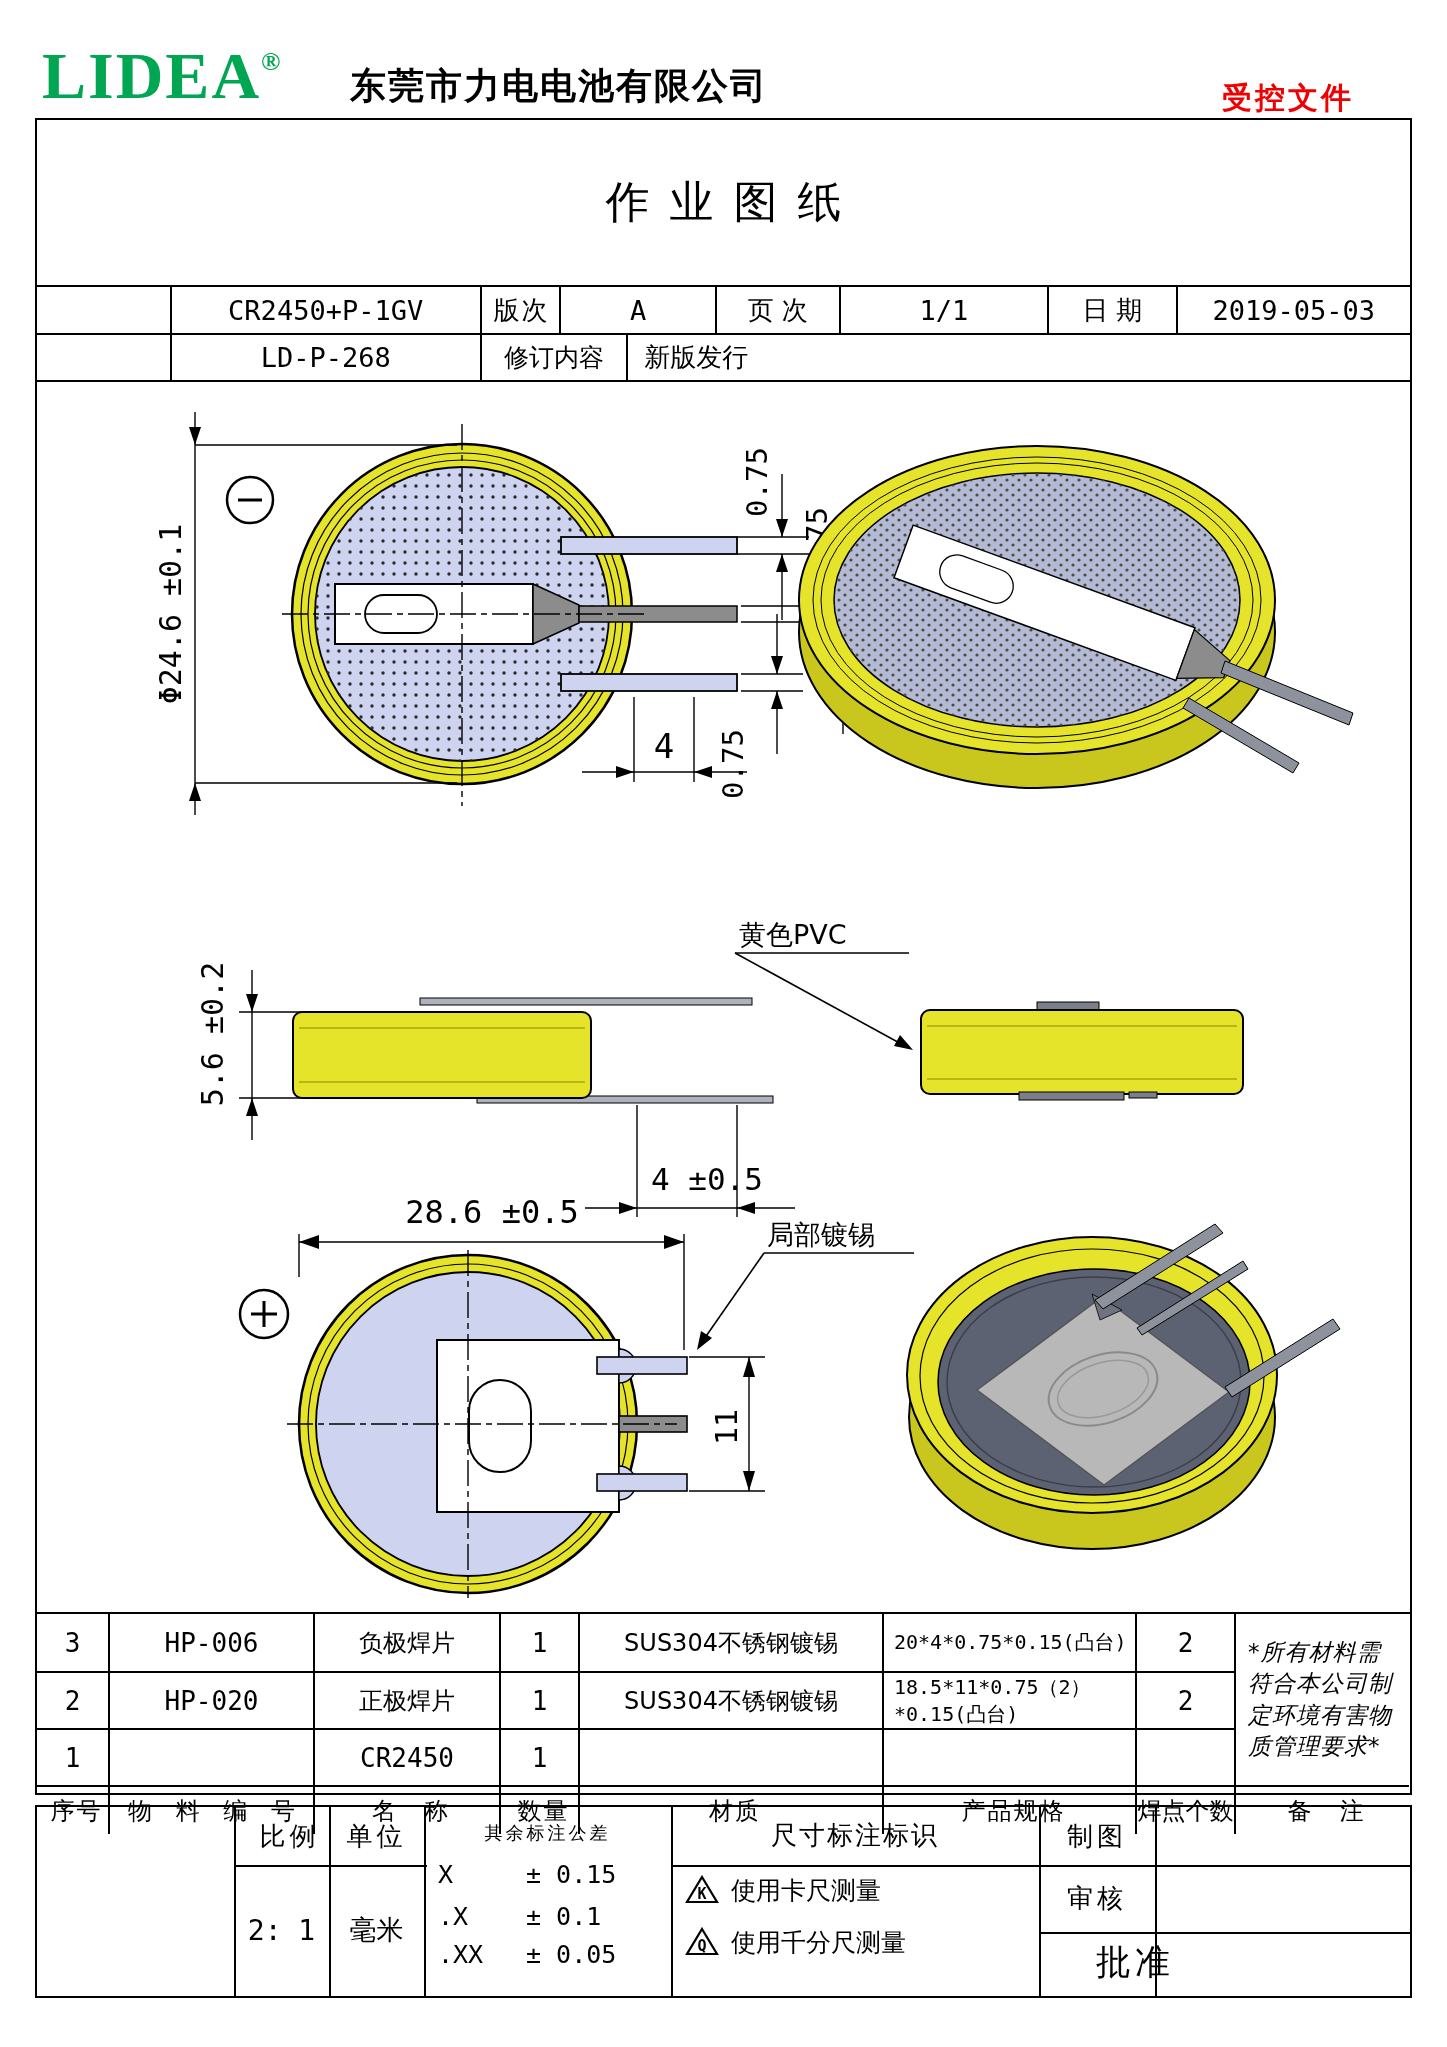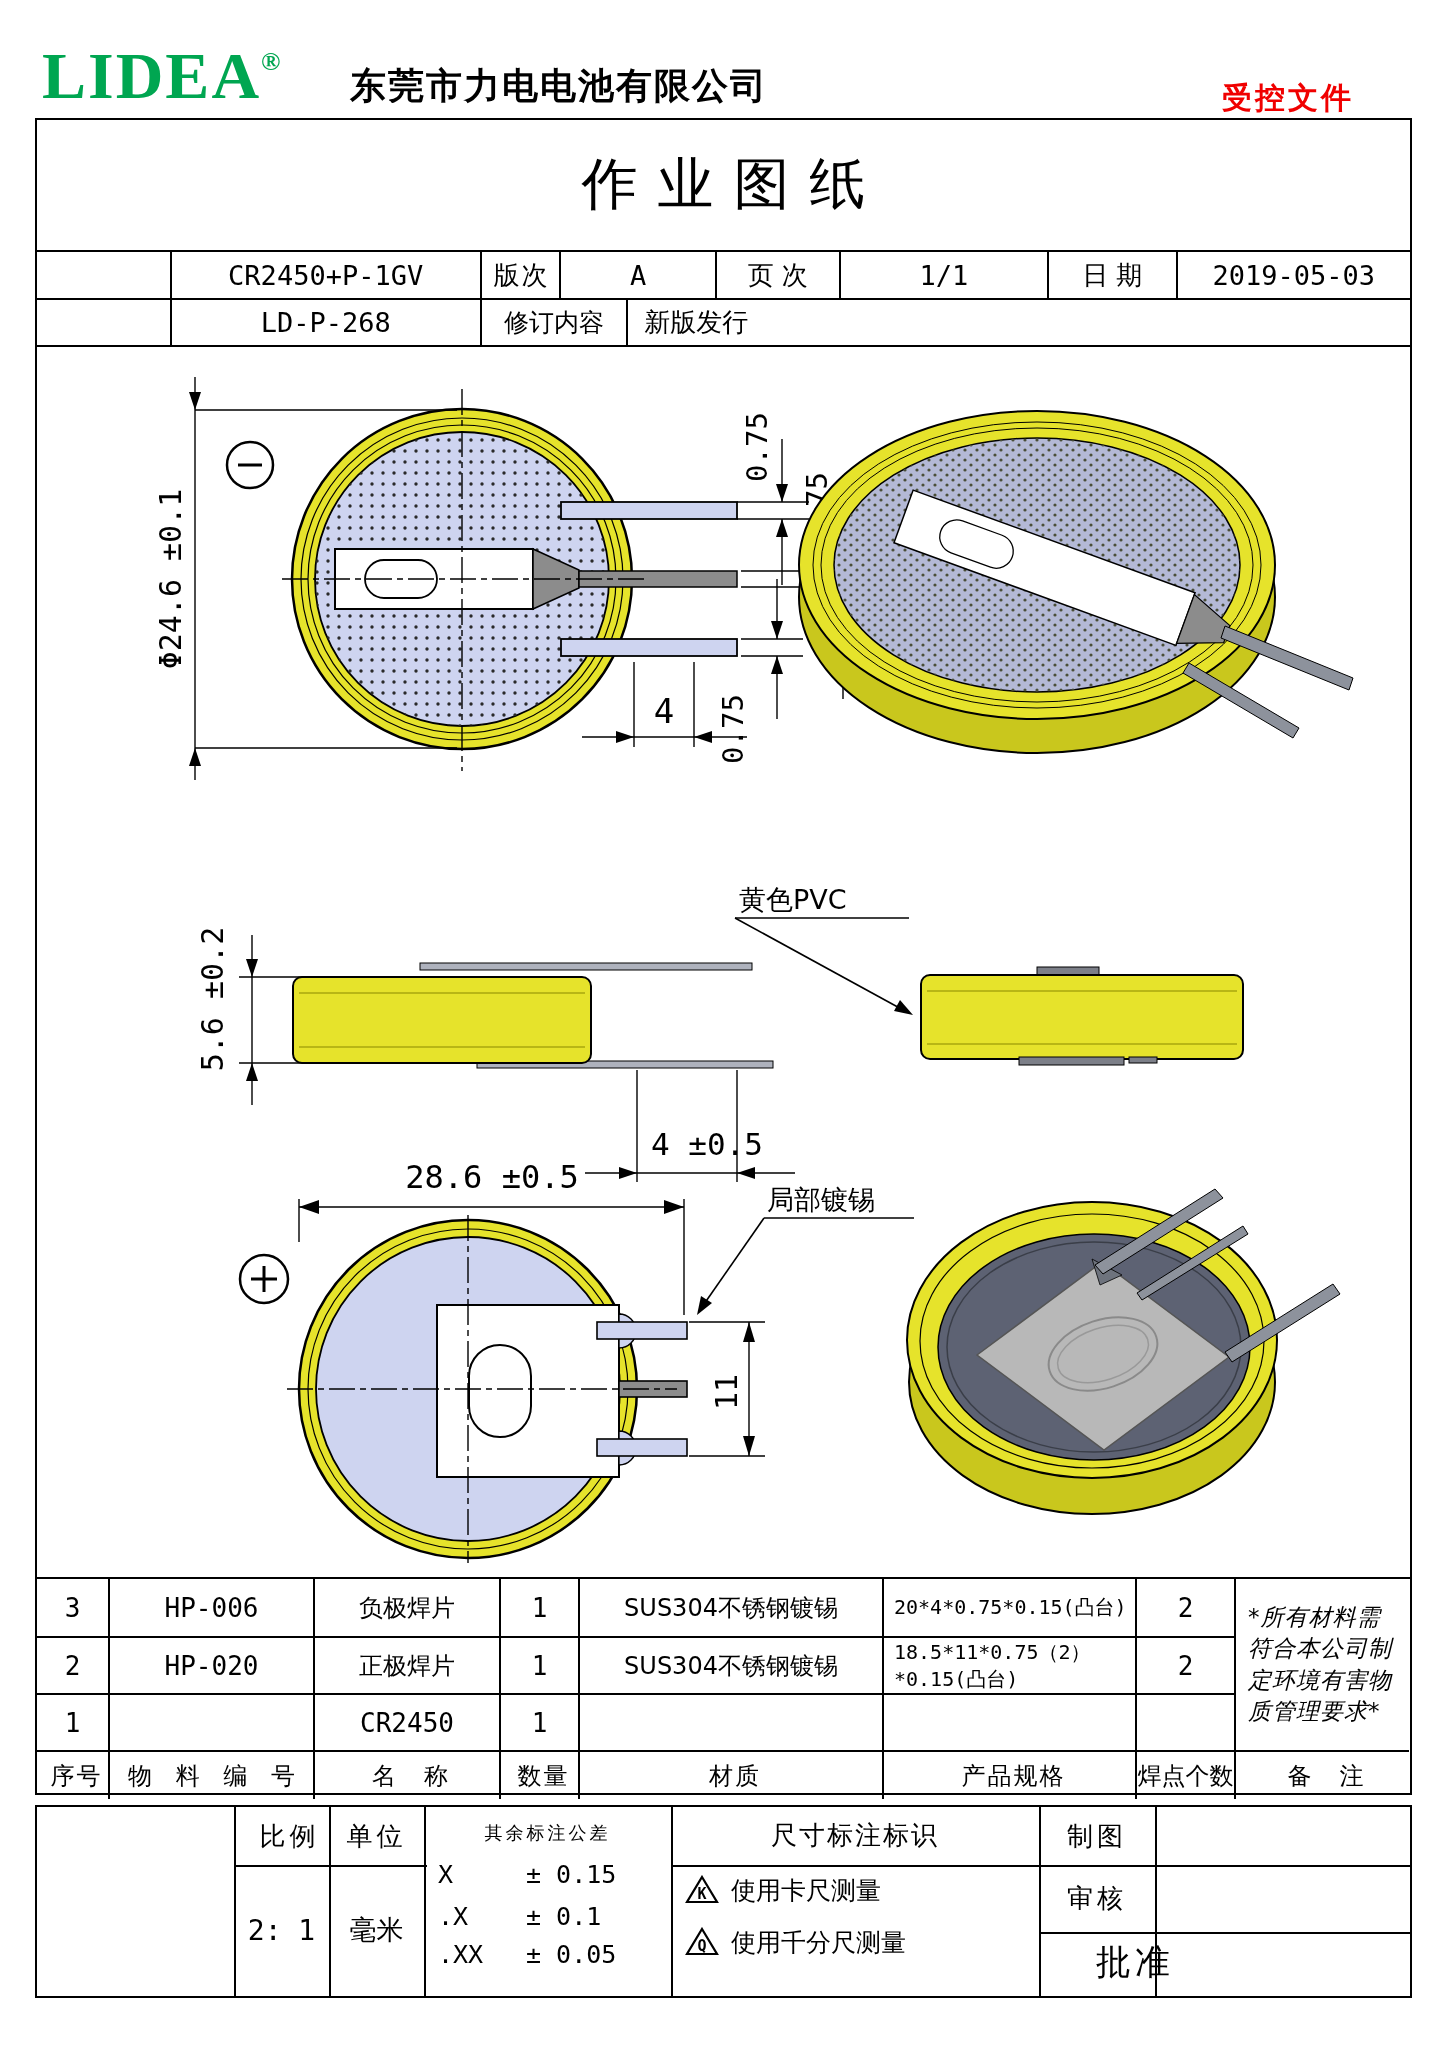--- a/index.html
+++ b/index.html
@@ -5,21 +5,21 @@
   html,body{margin:0;padding:0;background:#888;}
   .sheet{position:relative;width:1447px;height:2047px;background:#fff;font-family:"DejaVu Sans",sans-serif;color:#000;overflow:hidden;}
   .mono{font-family:"DejaVu Sans Mono","Liberation Mono",monospace;}
   
   .logo{position:absolute;left:42px;top:38px;font-family:"Liberation Serif","DejaVu Serif",serif;font-weight:bold;font-size:66px;letter-spacing:2px;color:#00a651;}
   .logo sup{font-size:26px;vertical-align:28px;}
   .company{position:absolute;left:350px;top:62px;width:420px;font-size:36px;font-weight:bold;letter-spacing:2px;}
   .controlled{position:absolute;left:1222px;top:78px;font-size:30px;font-weight:bold;color:#f00000;letter-spacing:3px;}
   
   .main-frame{position:absolute;left:35px;top:118px;width:1377px;height:1677px;border:2.5px solid #000;box-sizing:border-box;}
-  .doc-title{height:130px;display:flex;align-items:center;justify-content:center;font-size:56px;letter-spacing:20px;text-indent:20px;}
+  .doc-title{height:165px;display:flex;align-items:center;justify-content:center;font-size:44px;letter-spacing:20px;text-indent:20px;}
   .info-row{display:flex;border-top:2.5px solid #000;height:48px;box-sizing:border-box;}
   .info-row.r2{height:47px;}
   .info-cell{border-left:2.5px solid #000;display:flex;align-items:center;justify-content:center;font-size:26px;box-sizing:border-box;overflow:hidden;}
   .info-cell:first-child{border-left:none;margin-top:47px;}
   .info-cell.lab{letter-spacing:8px;text-indent:8px;}
   .info-cell.val{font-family:"DejaVu Sans Mono","Liberation Mono",monospace;font-size:27px;}
   .info-cell.left{justify-content:flex-start;padding-left:16px;}
   .drawing-area{position:relative;border-top:2.5px solid #000;height:1232px;box-sizing:border-box;}
   
   .parts{display:grid;grid-template-columns:71px 205px 186px 79px 304px 253px 99px 175px;grid-template-rows:57px 57px 57px 49px;border-top:2.5px solid #000;box-sizing:border-box;}

